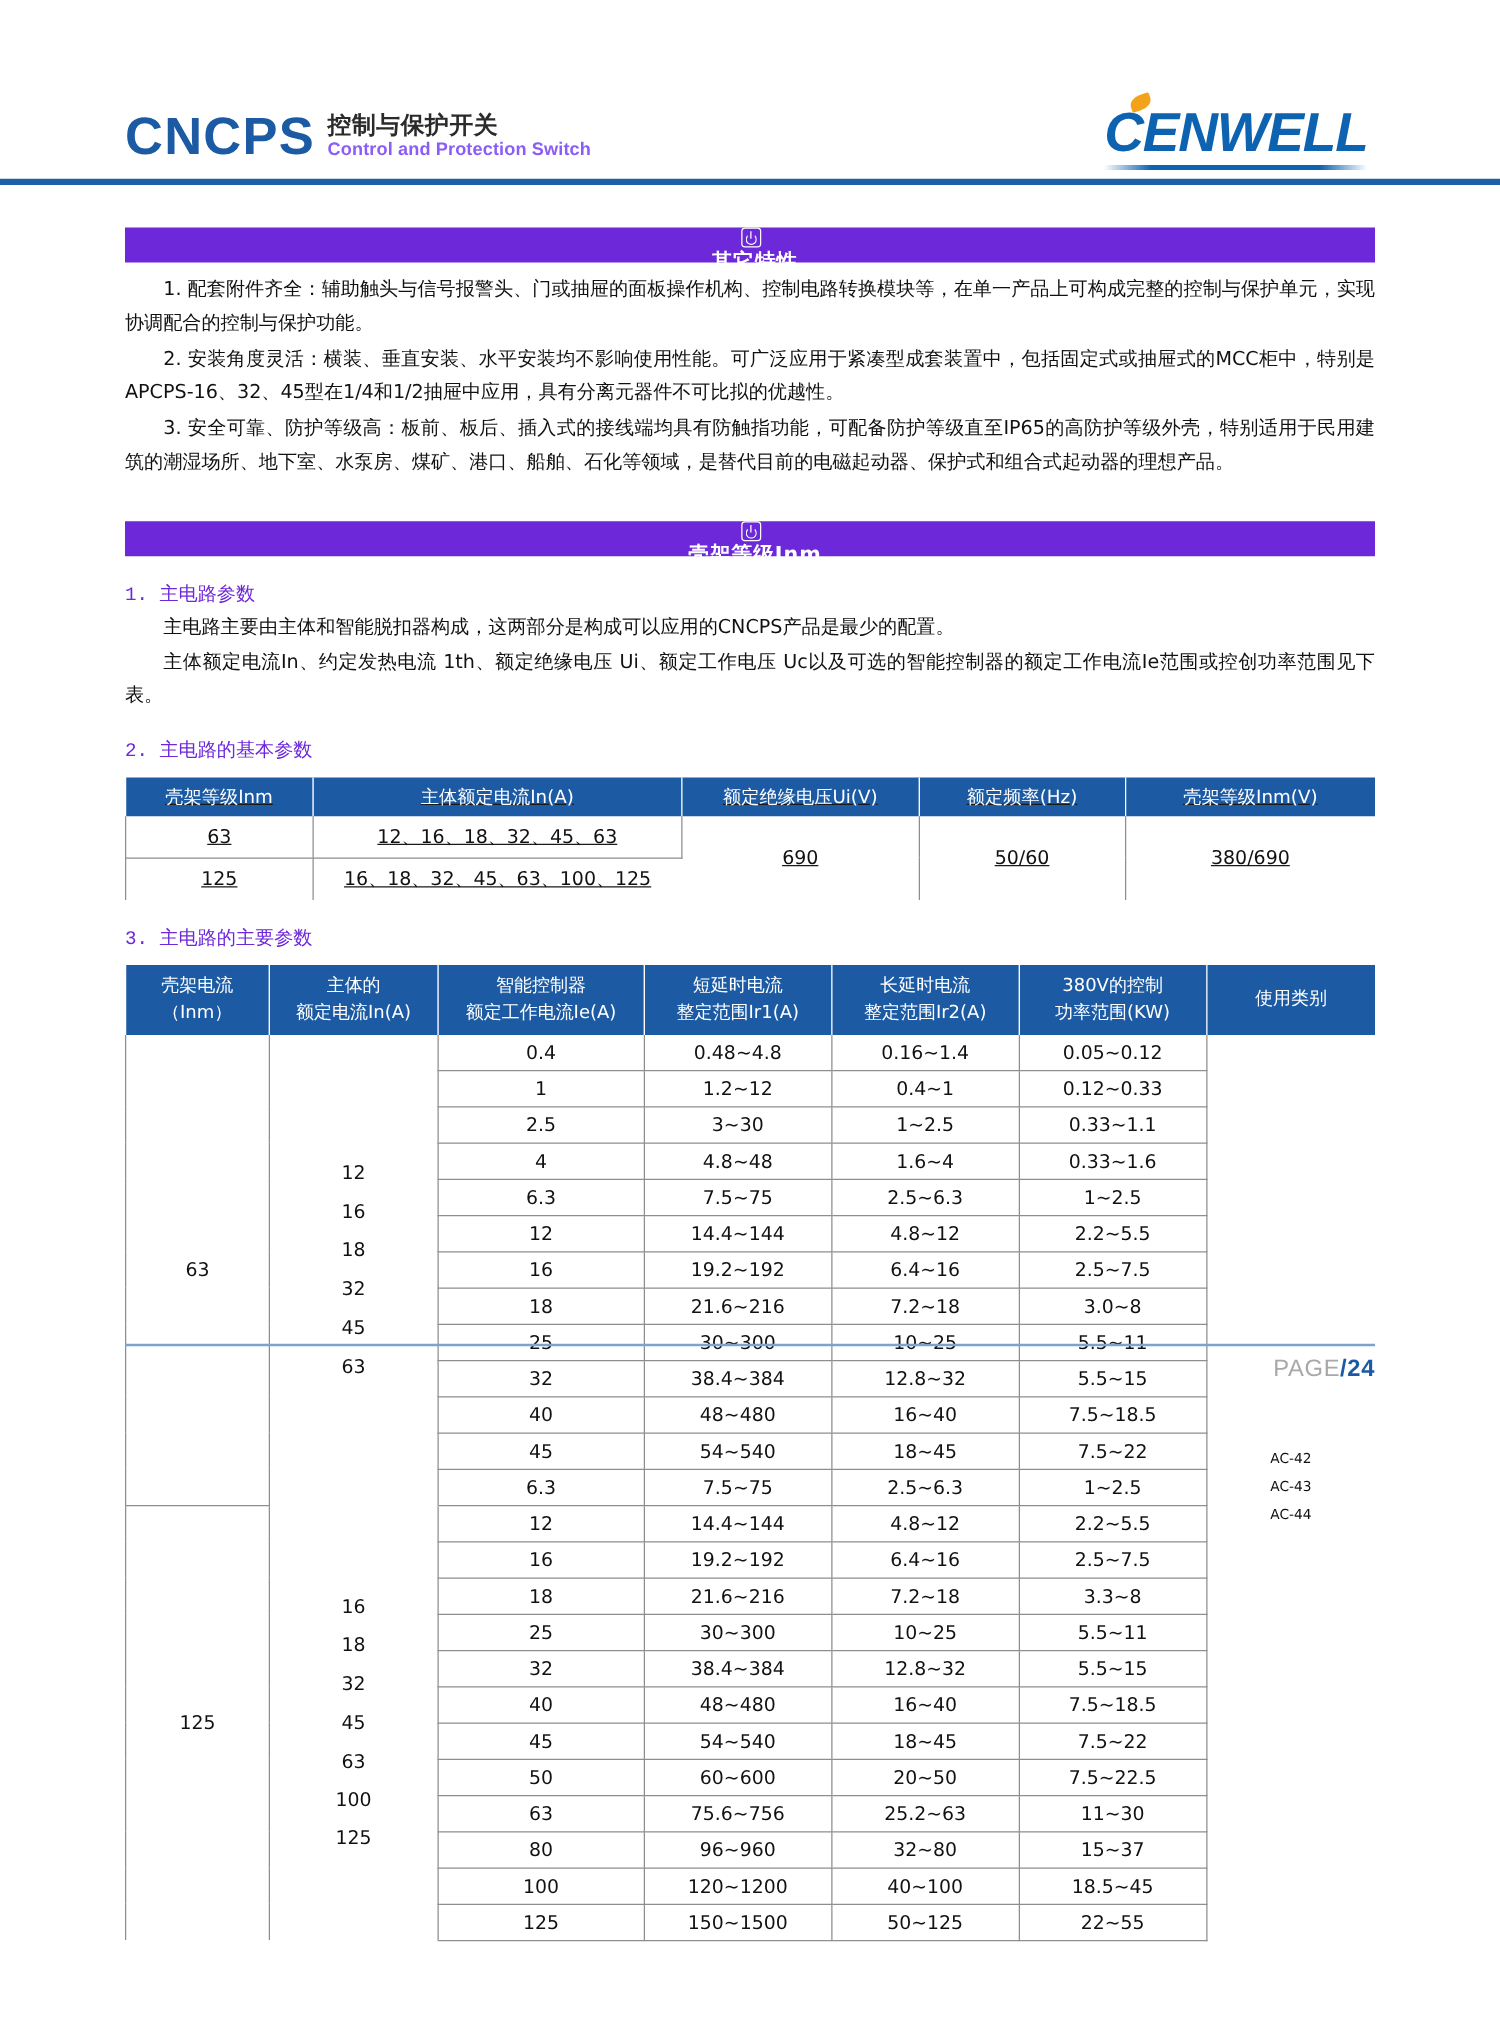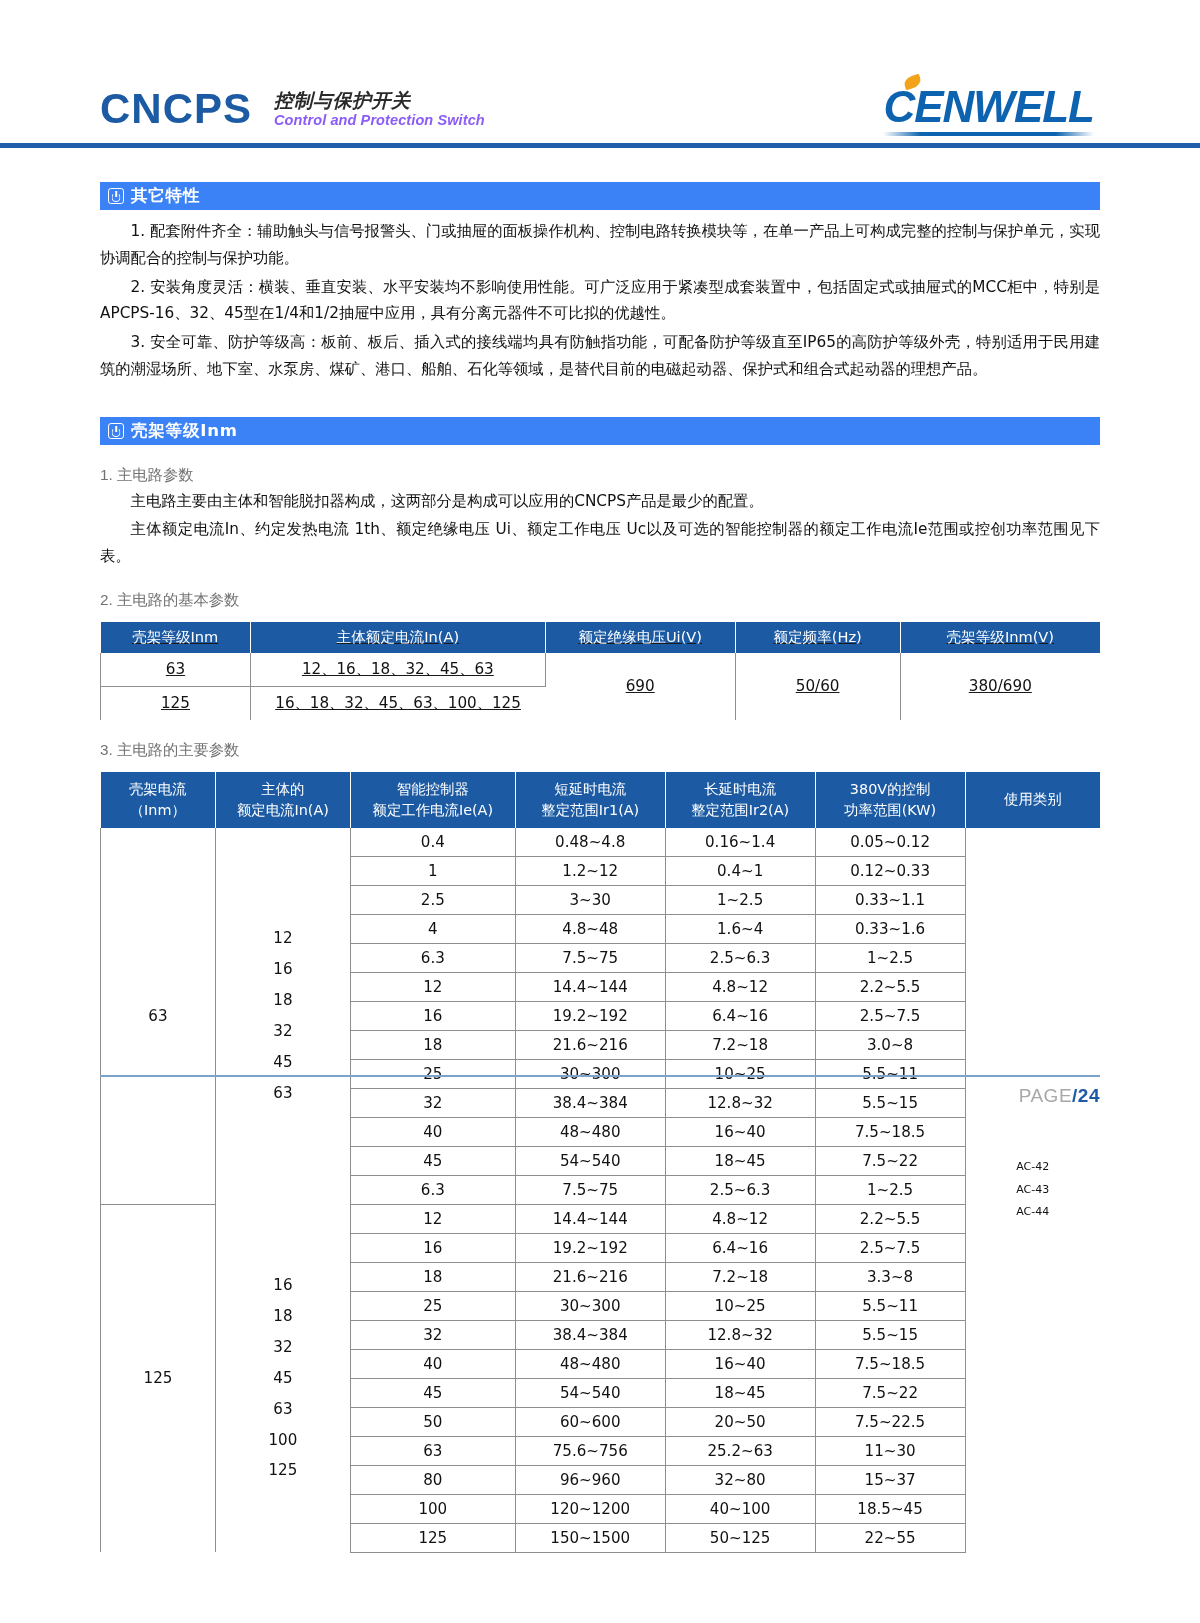--- a/index.html
+++ b/index.html
@@ -30,21 +30,21 @@
   }
   .brand-left { display: flex; align-items: flex-end; padding-bottom: 18px; }
   .brand-cncps {
     font-size: 42px;
     font-weight: bold;
     color: #1c5ba4;
     letter-spacing: 1px;
     line-height: 1;
     font-family: "Liberation Sans", sans-serif;
   }
-  .brand-cn-wrap { margin-left: 22px; padding-bottom: 1px; font-style: italic; }
+  .brand-cn-wrap { margin-left: 10px; padding-bottom: 1px; }
   .brand-cn-zh {
     font-size: 19px;
     font-weight: bold;
     color: #2a2a2a;
     letter-spacing: 0.5px;
     line-height: 1.15;
     font-family: "DejaVu Sans", sans-serif;
   }
   .brand-cn-en {
     font-size: 14.5px;
@@ -94,25 +94,26 @@
     letter-spacing: 1.6px;
     line-height: 1.3;
     text-align: right;
   }
 
   
   .content { padding: 0 100px; }
 
   .section-bar {
     margin-top: 34px;
-    background: #3b82f6;
+    background: #6d28d9;
     height: 28px;
     display: flex;
     align-items: center;
     padding-left: 8px;
+    flex-direction: column;
   }
   .section-bar .power-icon {
     width: 16px; height: 16px;
     border: 1.8px solid #ffffff;
     border-radius: 3px;
     position: relative;
     flex: 0 0 auto;
     margin-right: 7px;
   }
   .section-bar .power-icon::before {
@@ -147,23 +148,23 @@
     color: #111;
     text-align: justify;
     font-family: "DejaVu Sans", sans-serif;
     margin-top: 8px;
     text-indent: 2em;
   }
   .para.tight { margin-top: 2px; }
 
   .subhead {
     font-size: 15.3px;
-    color: #737373;
+    color: #6d28d9;
     margin-top: 20px;
-    font-family: Liberation Sans, sans-serif;
+    font-family: Liberation Mono, monospace;
   }
   .subhead.no-indent { text-indent: 0; }
 
   
   table { border-collapse: collapse; width: 100%; }
   .tbl1 { margin-top: 11px; table-layout: fixed; text-decoration: underline; }
   .tbl1 th {
     background: #1c5ba4;
     color: #fff;
     font-size: 14.6px;

